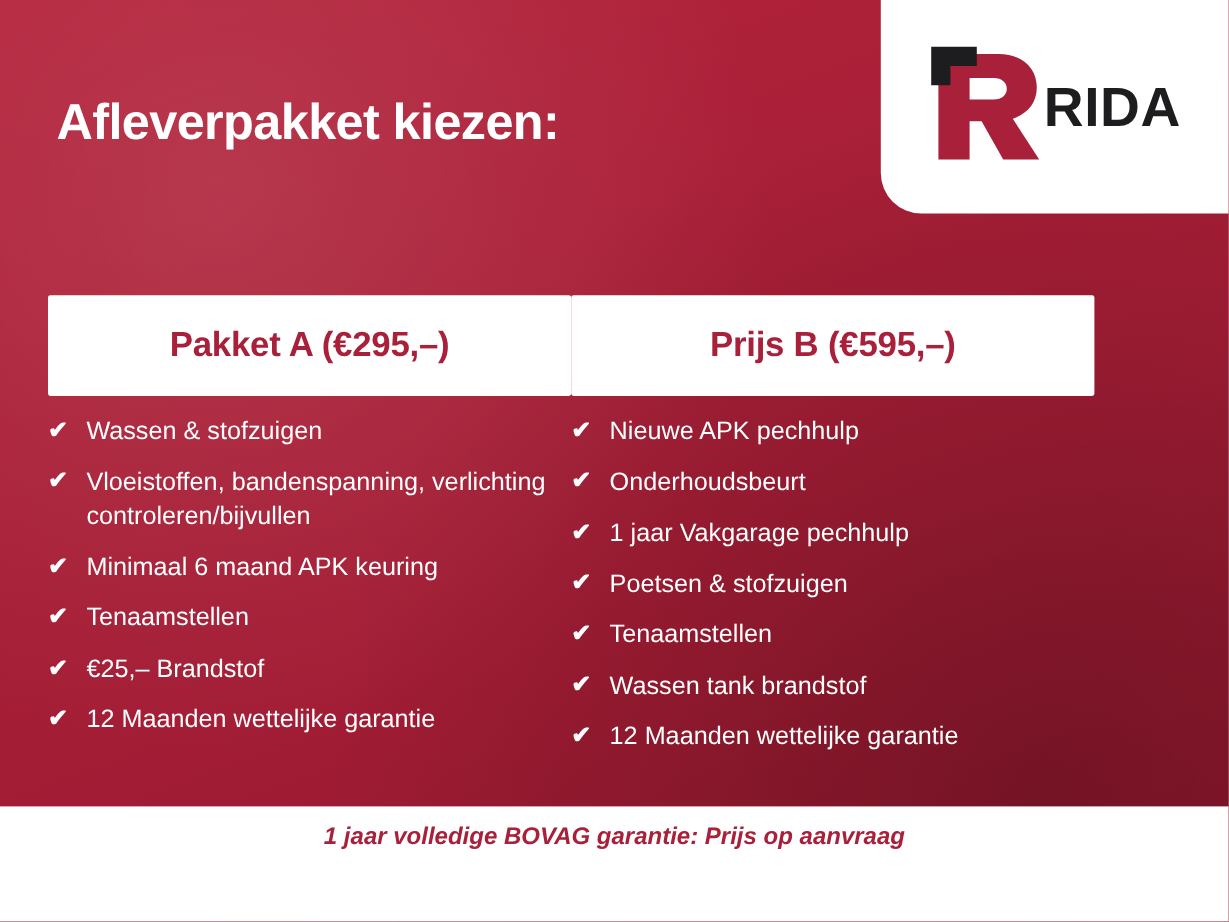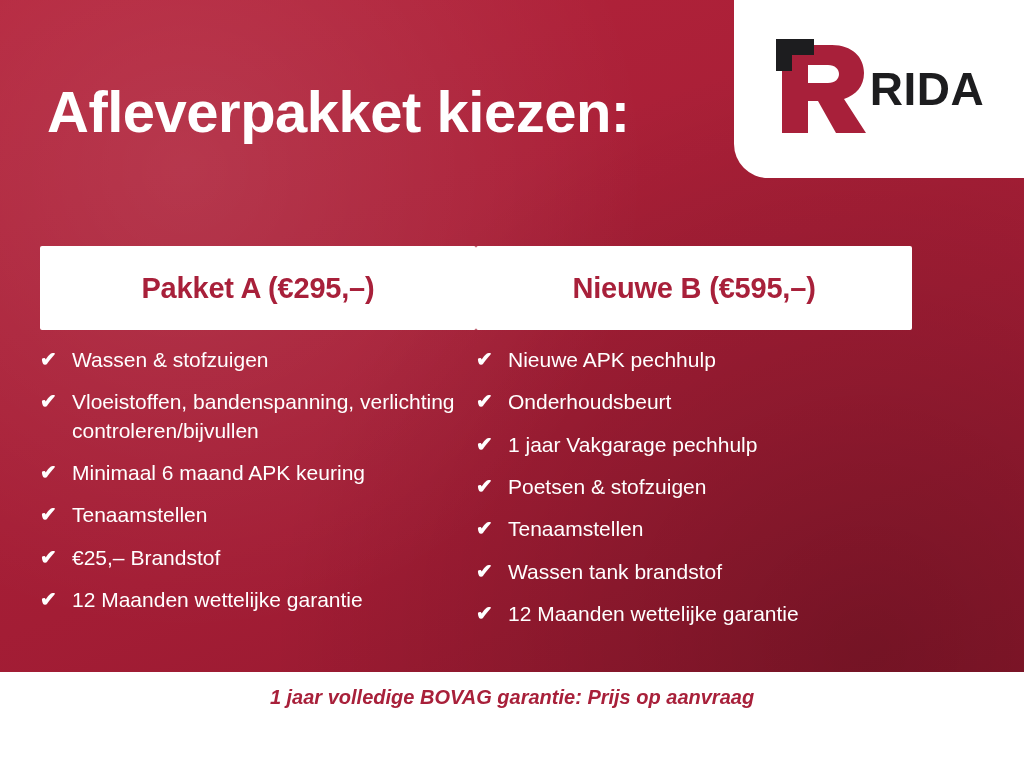--- a/index.html
+++ b/index.html
@@ -69,21 +69,21 @@
     letter-spacing: 0.5px;
     color: #1d1d1f;
     margin-top: 4px;
   }
 
   
   .heading {
     position: absolute;
     left: 47px;
     top: 78px;
-    font-size: 58px;
+    font-size: 42px;
     font-weight: 800;
     color: #ffffff;
     letter-spacing: -0.5px;
     z-index: 4;
   }
 
   
   .columns {
     position: absolute;
     top: 246px;
@@ -195,21 +195,21 @@
           <span class="feat-text">€25,– Brandstof</span>
         </li>
         <li>
           <span class="check">✔</span>
           <span class="feat-text">12 Maanden wettelijke garantie</span>
         </li>
       </ul>
     </div>
 
     <div class="col">
-      <div class="pkg-title">Nieuwe B (€595,–)</div>
+      <div class="pkg-title">Prijs B (€595,–)</div>
       <ul class="features">
         <li>
           <span class="check">✔</span>
           <span class="feat-text">Nieuwe APK pechhulp</span>
         </li>
         <li>
           <span class="check">✔</span>
           <span class="feat-text">Onderhoudsbeurt</span>
         </li>
         <li>

